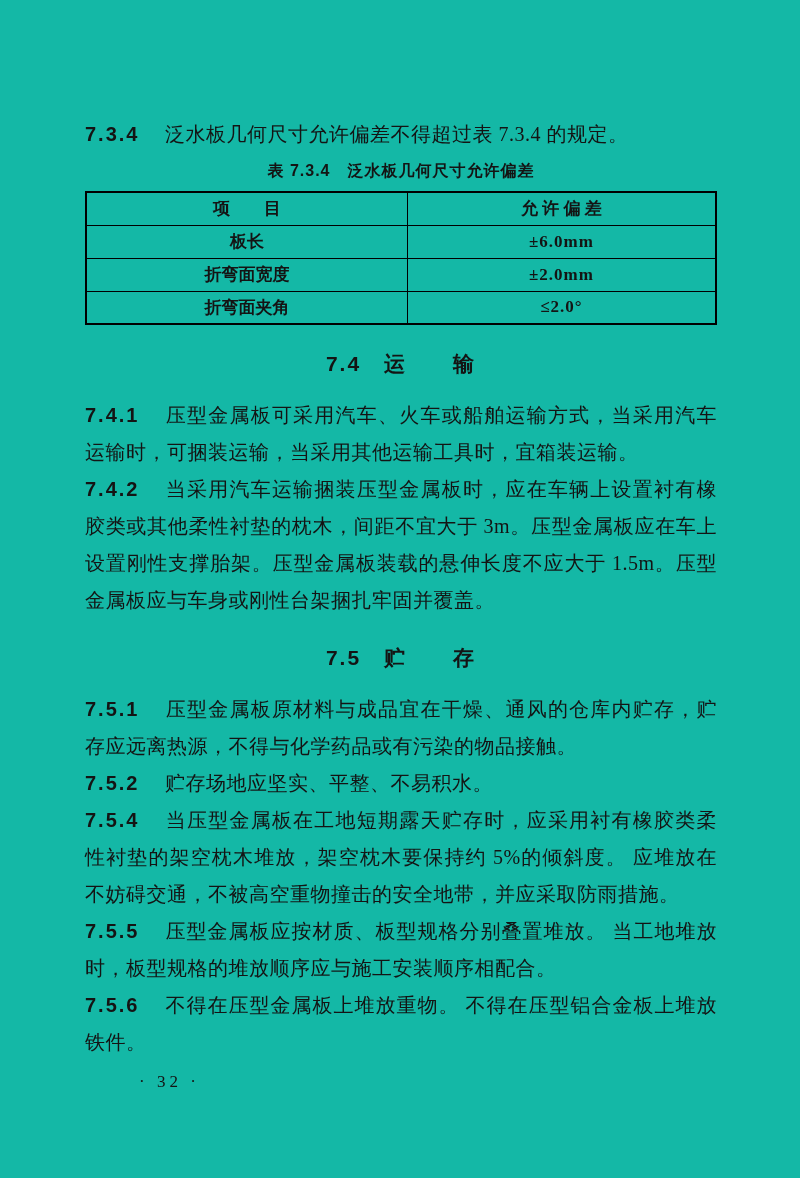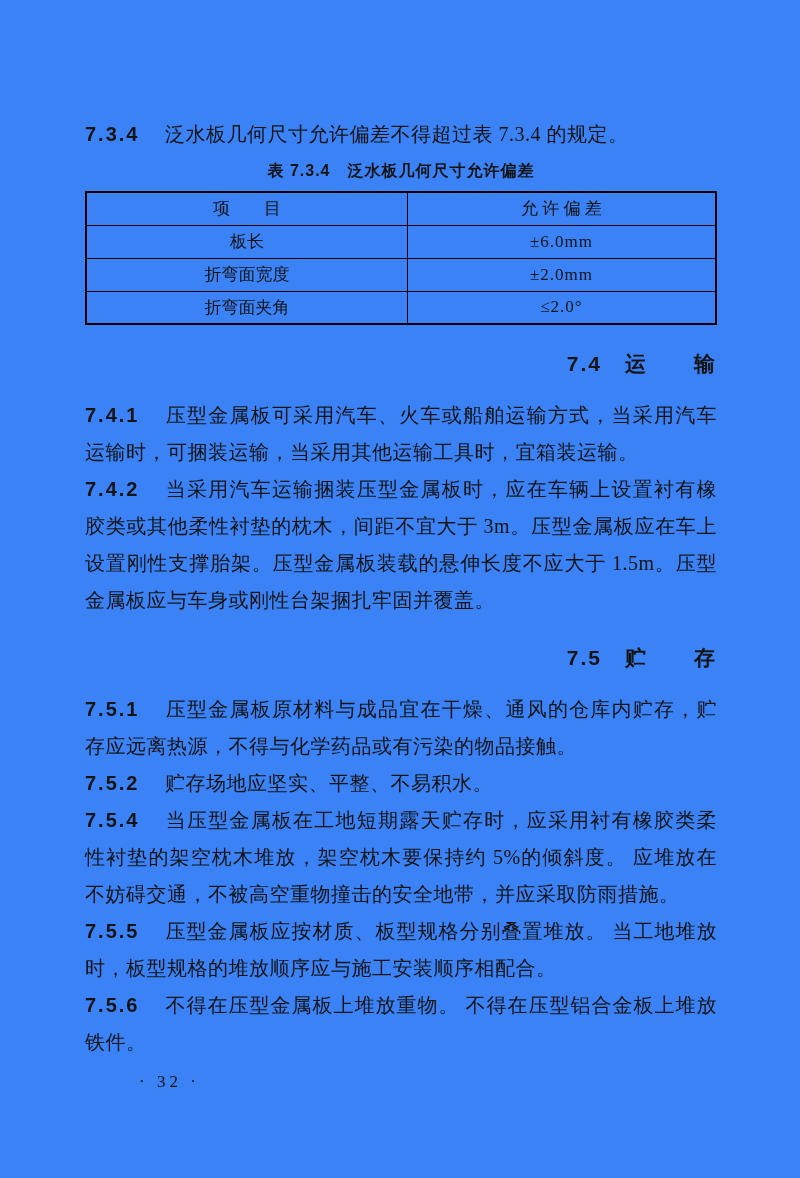--- a/index.html
+++ b/index.html
@@ -7,21 +7,21 @@
     margin: 0;
     padding: 0;
     background: #ffffff;
     font-family: "Liberation Serif", "DejaVu Serif", serif;
     color: #141414;
   }
   .page {
     position: relative;
     width: 800px;
     height: 1178px;
-    background: #3b82f6;
+    background: #14b8a6;
     overflow: hidden;
   }
   .content {
     position: absolute;
     left: 85px;
     top: 116px;
     width: 632px;
   }
   
   p.clause {
@@ -53,33 +53,33 @@
     border-collapse: collapse;
     border: 2px solid #000;
     font-size: 17px;
   }
   table.spec-table th,
   table.spec-table td {
     border: 1px solid #000;
     height: 33px;
     text-align: center;
     vertical-align: middle;
-    font-weight: normal;
+    font-weight: bold;
     padding: 0;
   }
   table.spec-table .col-item { width: 51%; }
   table.spec-table .col-dev  { width: 49%; }
   table.spec-table td.dev-val {
     font-family: "Liberation Serif", "DejaVu Serif", serif;
     letter-spacing: 1px;
   }
   
   h2.section-heading {
     margin: 25px 0 19px 0;
-    text-align: right;
+    text-align: center;
     font-size: 21px;
     font-weight: bold;
     font-family: "Liberation Sans", "DejaVu Sans", sans-serif;
     letter-spacing: 2px;
   }
   
   .page-number {
     position: absolute;
     left: 100px;
     top: 1072px;

